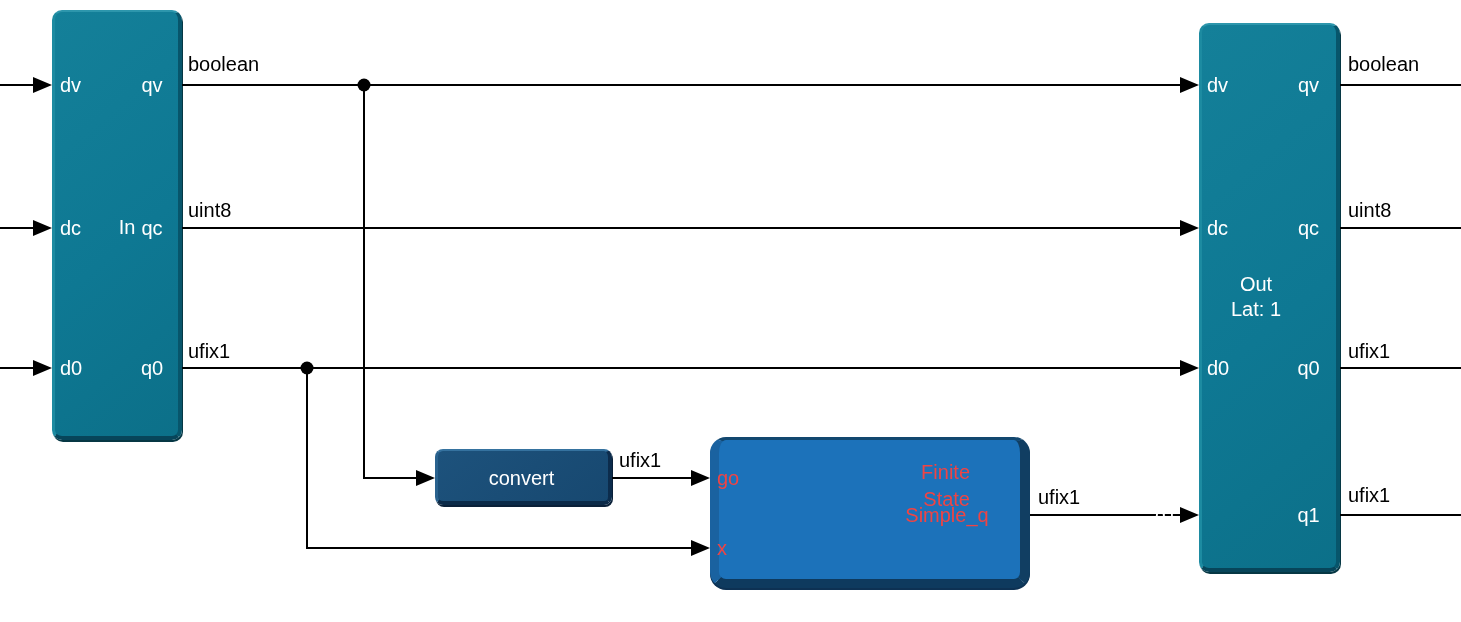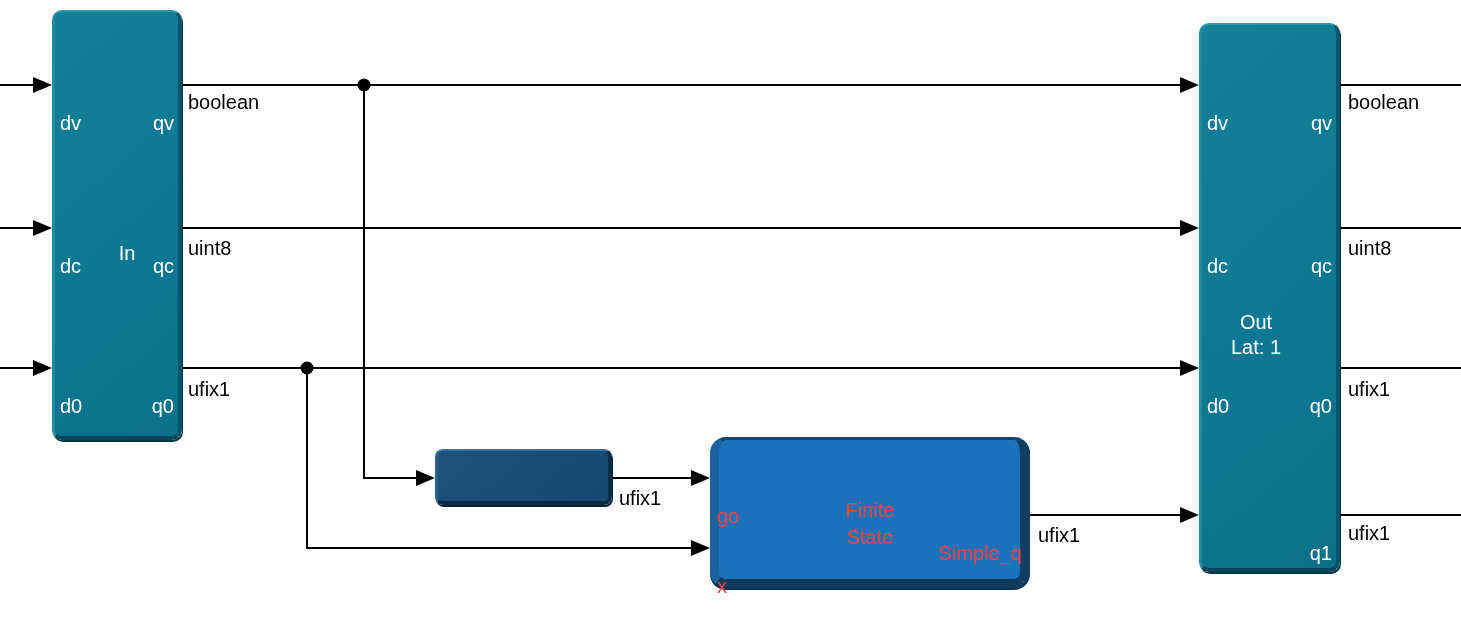--- a/index.html
+++ b/index.html
@@ -36,29 +36,29 @@
   }
   .fsm {
     background: #1c72ba;
     border-style: solid;
     border-width: 3px 10px 9px 9px;
     border-color: #12476f #113e62 #0e3a5e #1a62a0;
     border-radius: 16px;
     box-shadow: 0 2px 0 #0d3153;
   }
 
-  .lbl, .plabel { position: absolute; z-index: 3; font-size: 20px; line-height: 22px; white-space: nowrap; margin-top: 38px; }
+  .lbl, .plabel { position: absolute; z-index: 3; font-size: 20px; line-height: 22px; white-space: nowrap; }
   .lbl    { color: #000000; }
   .plabel { color: #ffffff; }
   .dark   { color: #ef4444; }
-  .pr { text-align: right; }
+  .pr { text-align: center; }
   .pc { text-align: center; }
   .title2 span { display: block; }
   .fsm-title { line-height: 27px; }
-  .fsm-title span { display: block; }
+  .fsm-title span { display: block; text-align: right; }
 </style>
 </head>
 <body>
 
 <div class="canvas">
 
   <div class="block io" style="left:52px; top:10px; width:130px; height:430px;"></div>
   <div class="block io" style="left:1199px; top:23px; width:141px; height:549px;"></div>
   <div class="block convert" style="left:435px; top:449px; width:177px; height:56px;"></div>
   <div class="block fsm" style="left:710px; top:437px; width:320px; height:151px;"></div>
@@ -93,21 +93,21 @@
     <circle class="jd" cx="364" cy="85" r="6.5"></circle>
     <circle class="jd" cx="307" cy="368" r="6.5"></circle>
   </svg>
 
   <div class="plabel" style="left:60px; top:74px">dv</div>
   <div class="plabel" style="left:60px; top:217px">dc</div>
   <div class="plabel" style="left:60px; top:357px">d0</div>
   <div class="plabel pr" style="left:130px; top:74px;  width:44px">qv</div>
   <div class="plabel pr" style="left:130px; top:217px; width:44px">qc</div>
   <div class="plabel pr" style="left:130px; top:357px; width:44px">q0</div>
-  <div class="plabel pc" style="left:52px; top:204px; width:150px">In</div>
+  <div class="plabel pc" style="left:52px; top:216px; width:150px">In</div>
 
   <div class="plabel" style="left:1207px; top:74px">dv</div>
   <div class="plabel" style="left:1207px; top:217px">dc</div>
   <div class="plabel" style="left:1207px; top:357px">d0</div>
   <div class="plabel" style="left:1155px; top:504px">d1</div>
   <div class="plabel pr" style="left:1285px; top:74px;  width:47px">qv</div>
   <div class="plabel pr" style="left:1285px; top:217px; width:47px">qc</div>
   <div class="plabel pr" style="left:1285px; top:357px; width:47px">q0</div>
   <div class="plabel pr" style="left:1285px; top:504px; width:47px">q1</div>
   <div class="plabel pc title2" style="left:1199px; top:272px; width:114px; line-height:25px">

